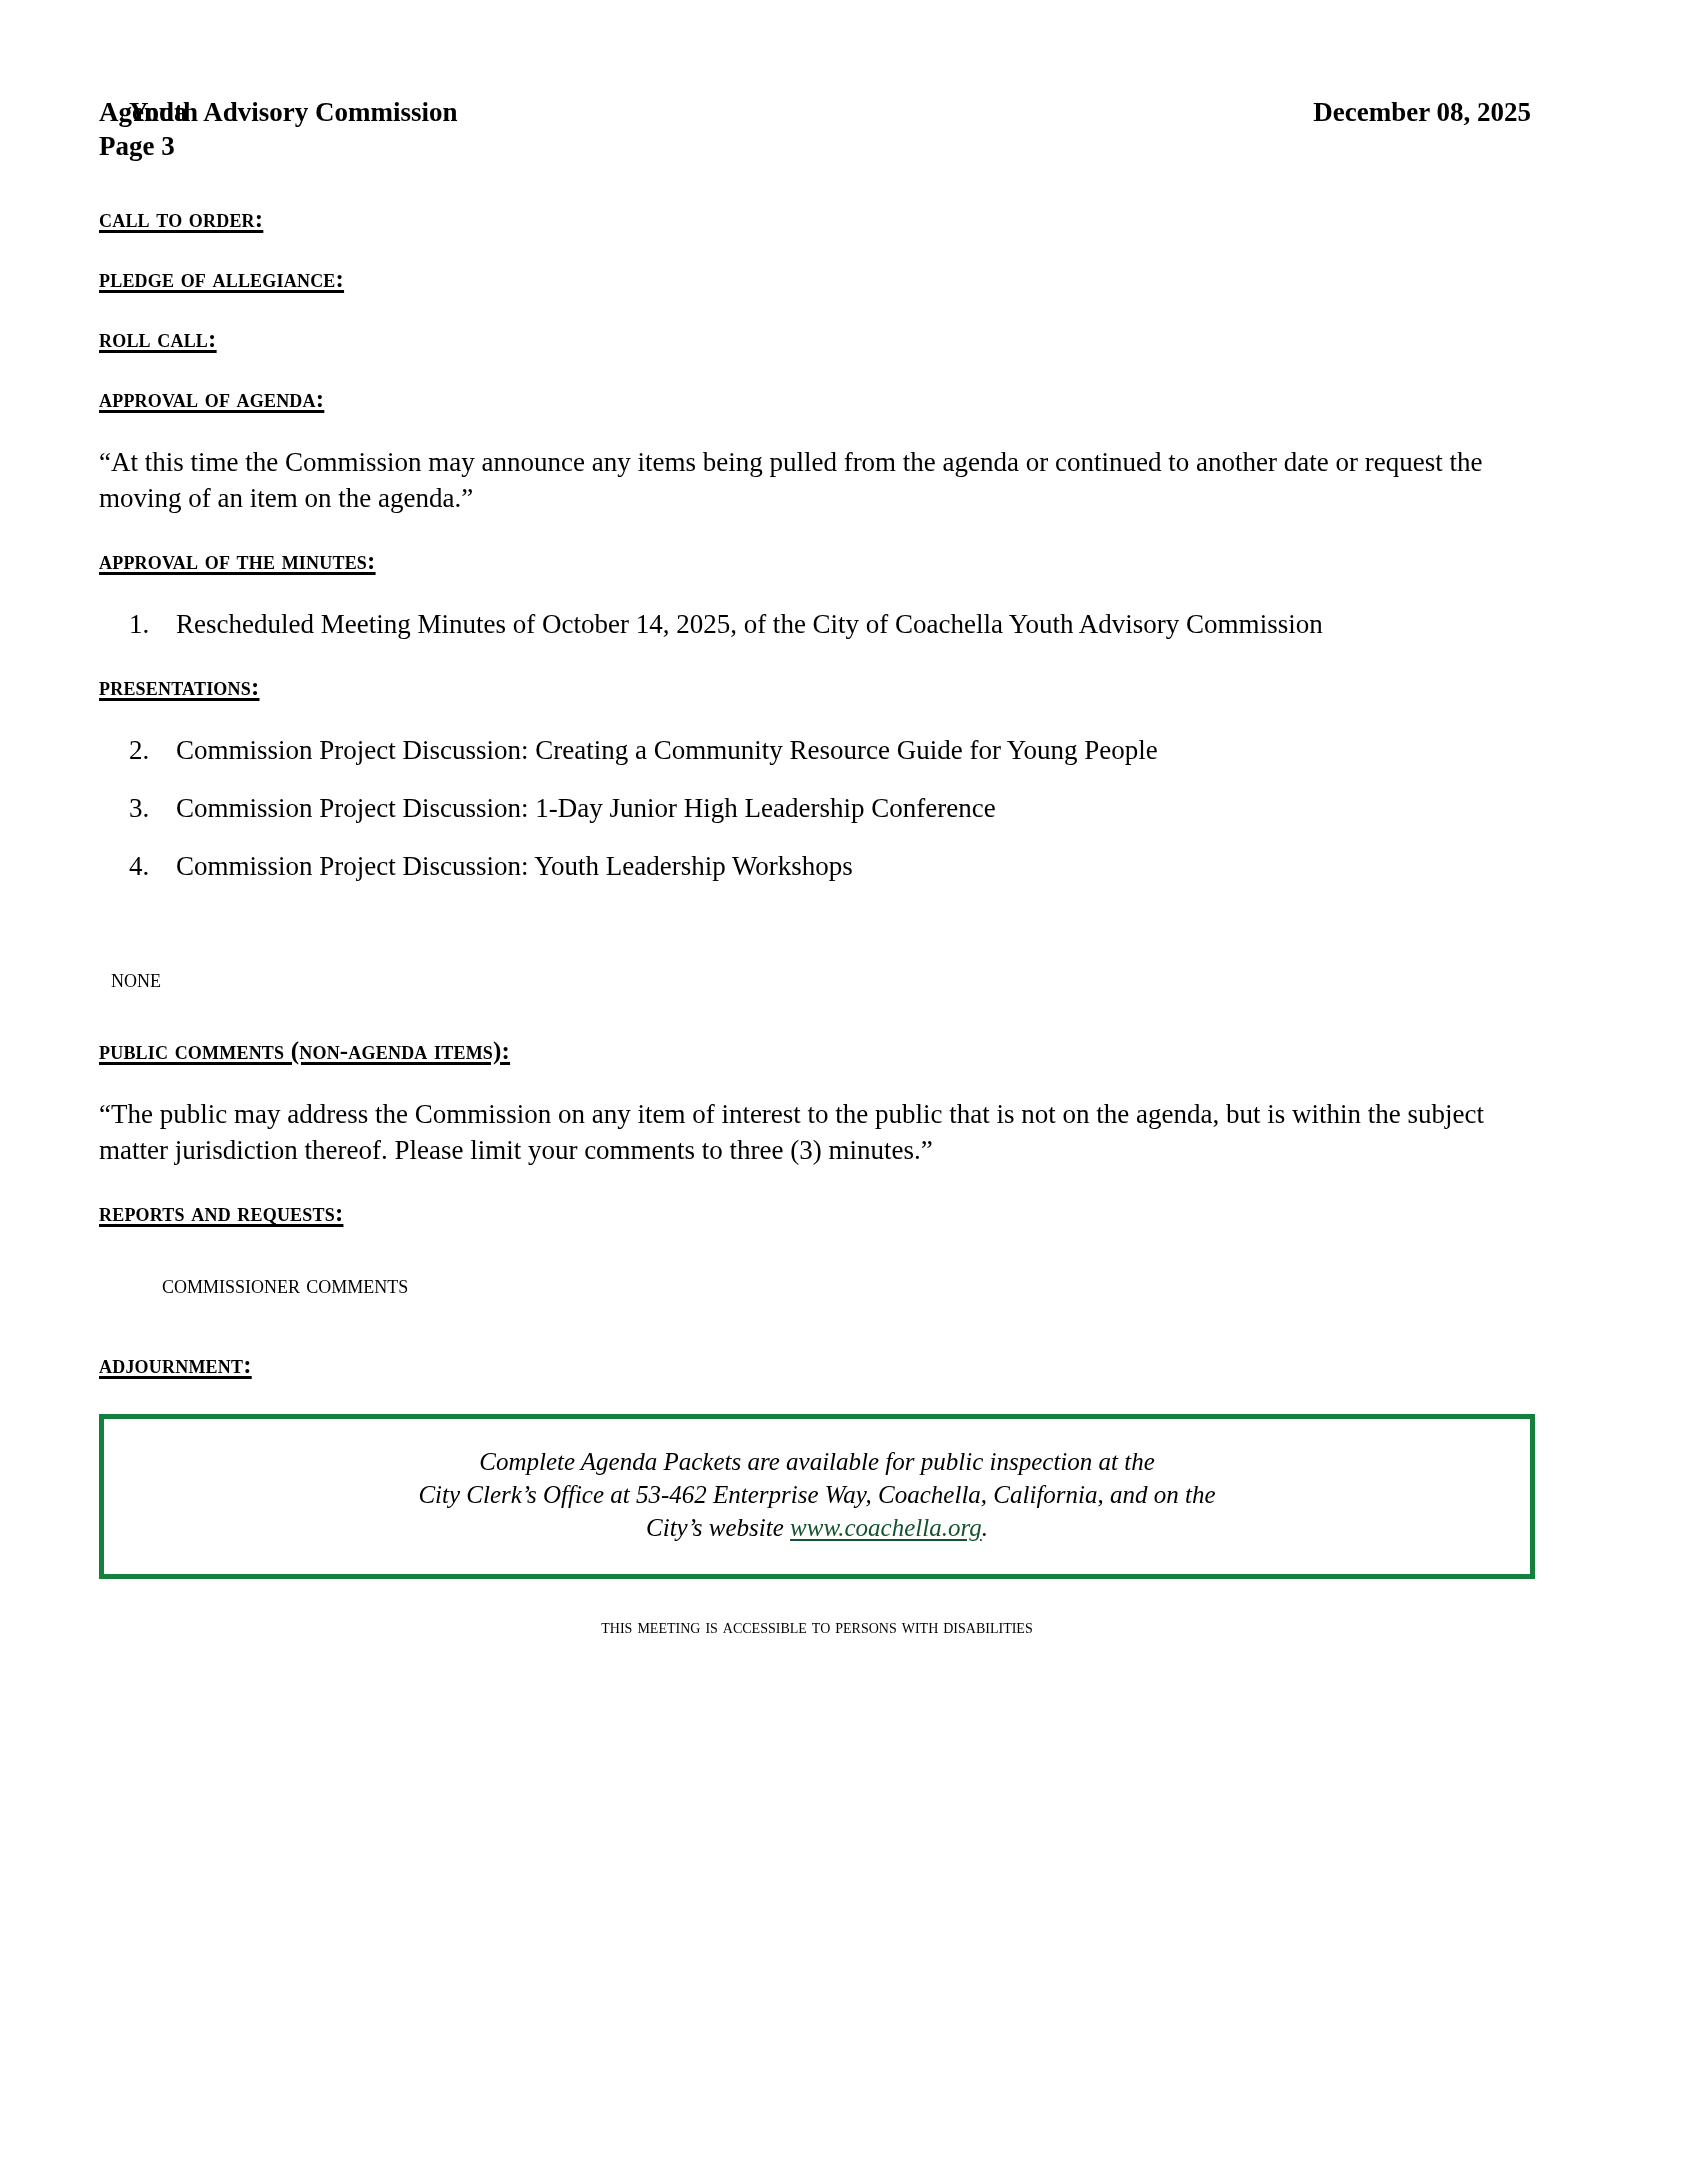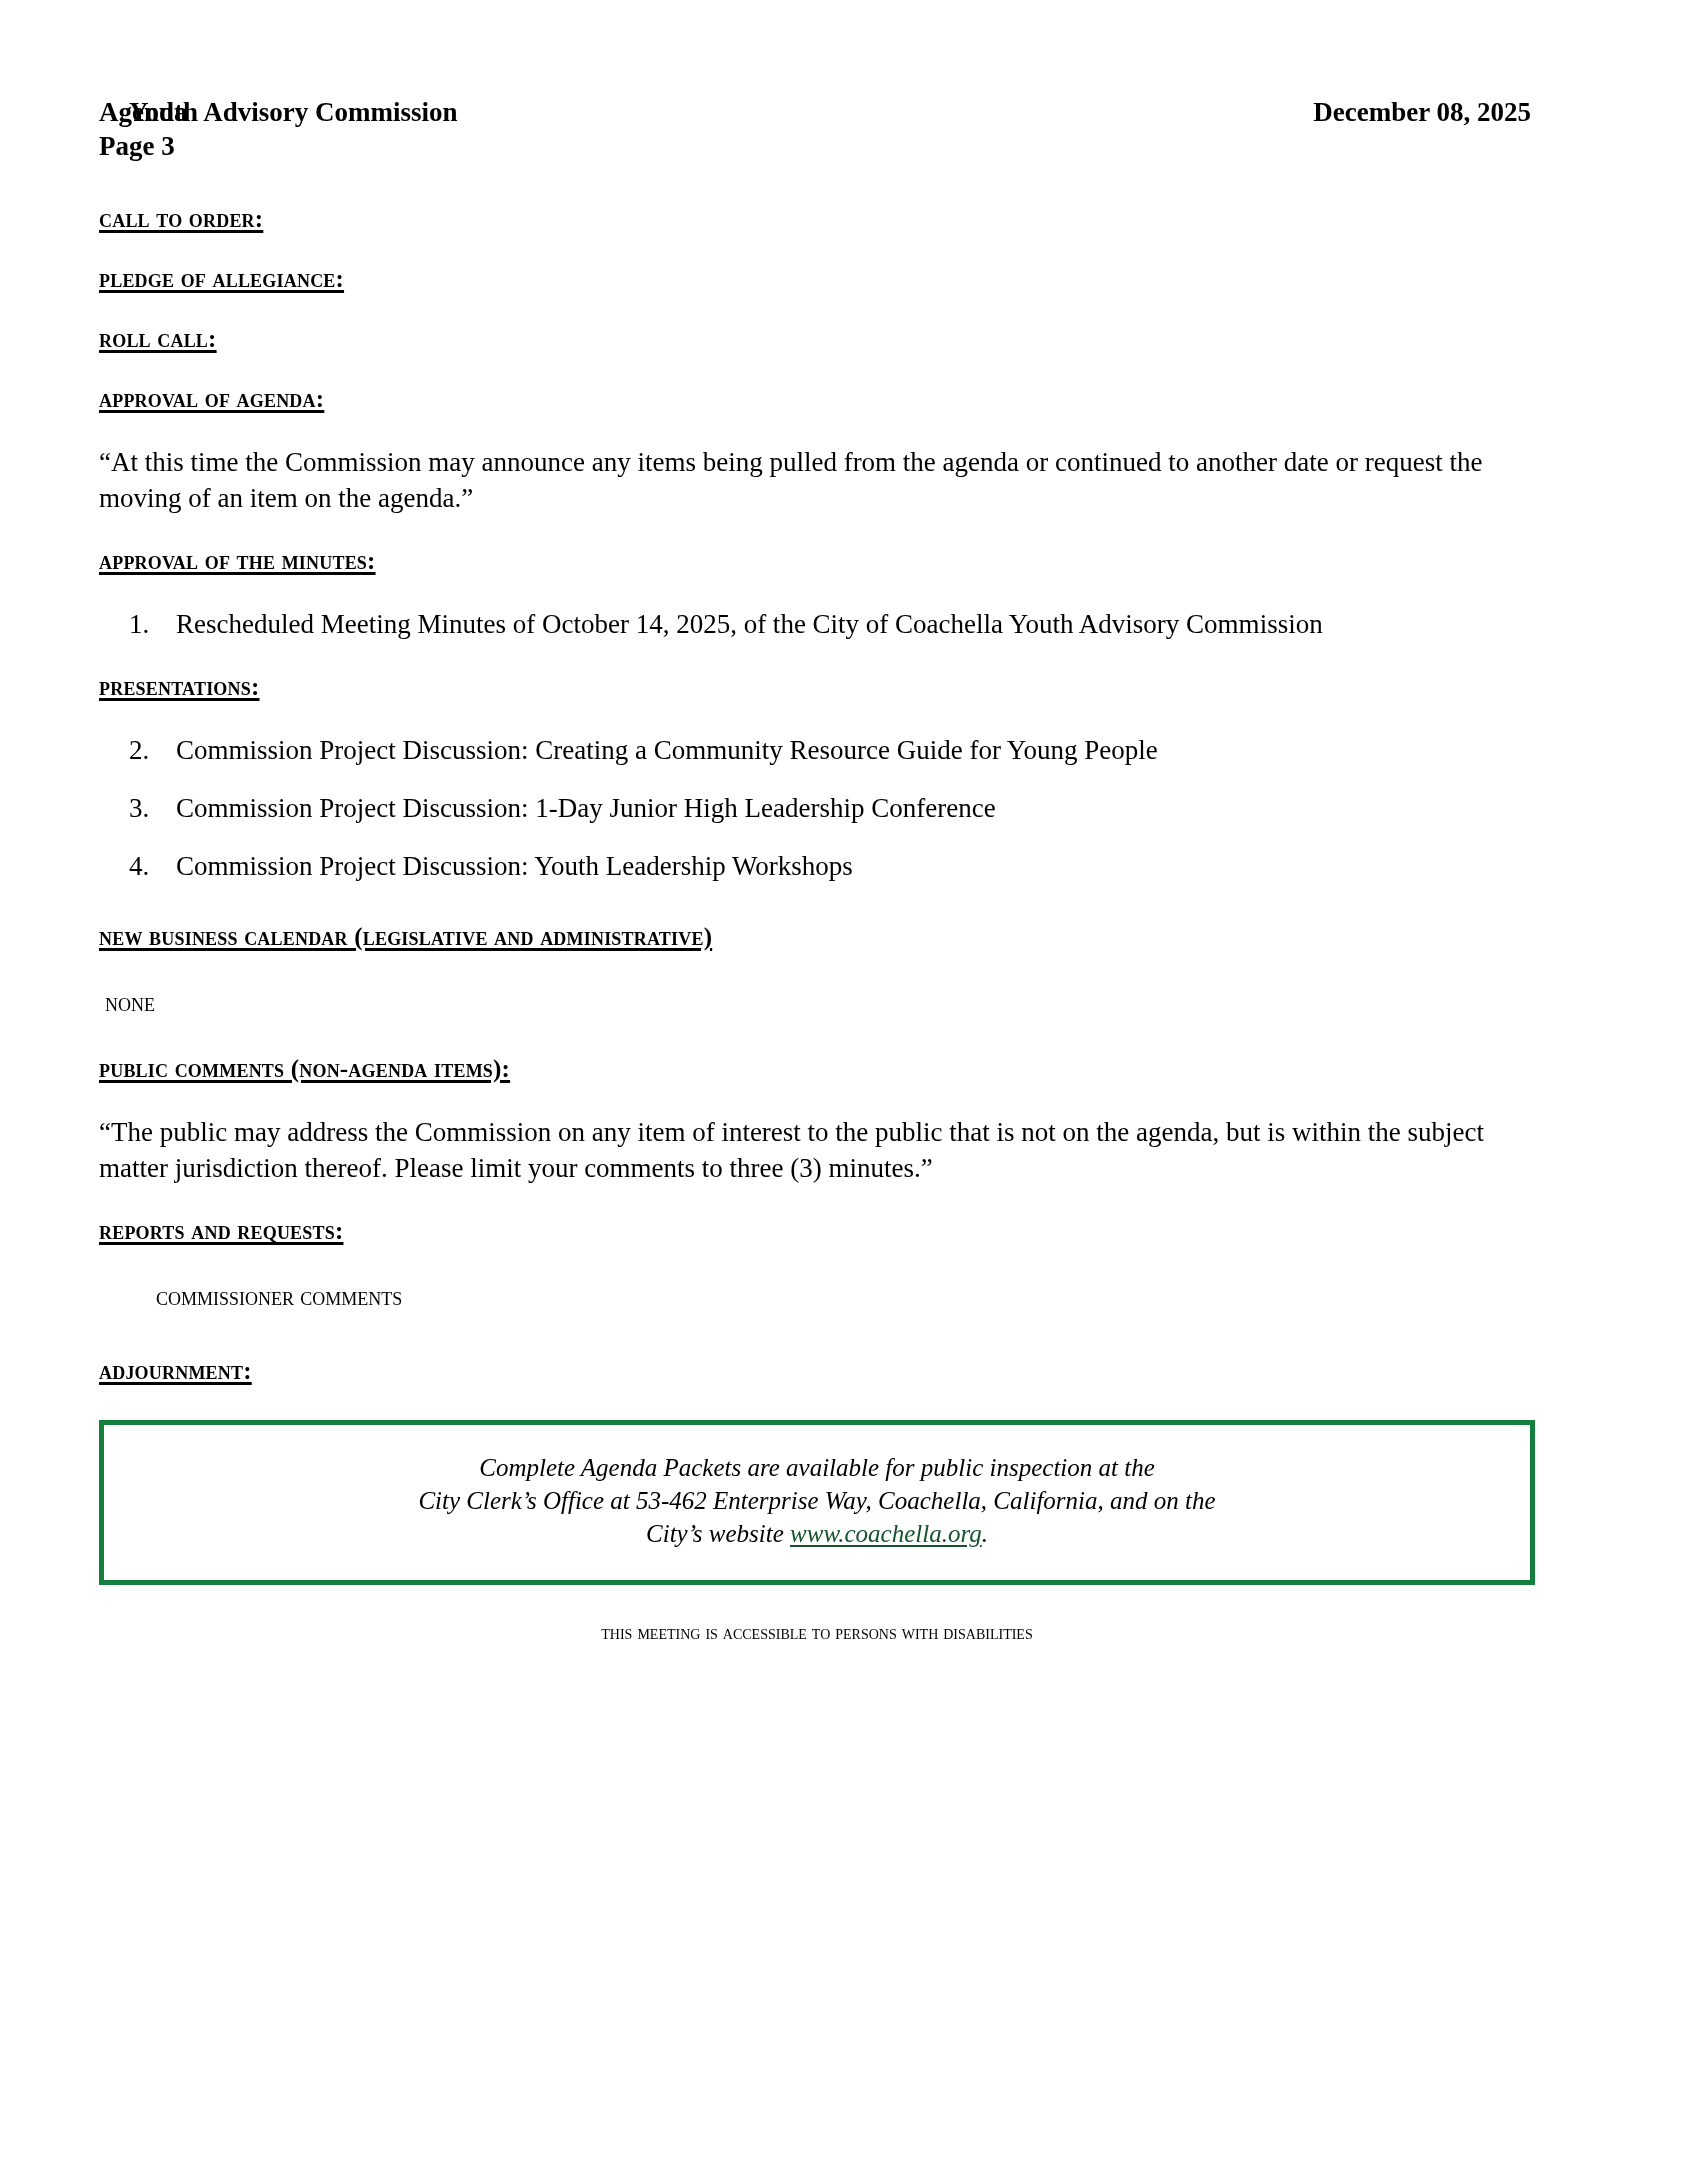--- a/index.html
+++ b/index.html
@@ -68,21 +68,21 @@
     text-underline-offset: 3px;
     text-decoration-thickness: 3px;
   }
 
   
   .smallcaps-plain {
     font-size: 25px;
     line-height: 30px;
     font-variant: small-caps;
     text-transform: lowercase;
-    margin: 6px;
+    margin: 12px;
   }
 
   
   .body-par {
     font-size: 27px;
     line-height: 36px;
     margin: 0;
     text-align: left;
   }
 
@@ -203,21 +203,20 @@
 
     <div class="gap-sm"></div>
 
     <div class="num-item">
       <span class="num">4.</span>
       <span>Commission Project Discussion: Youth Leadership Workshops</span>
     </div>
 
     <div class="gap-lg"></div>
 
-    <div class="section-heading"><span class="u">New Business Calendar (Legislative and Administrative)</span></div>
 
     <div class="gap-md"></div>
 
     <div class="smallcaps-plain">None</div>
 
     <div class="gap-md"></div>
 
     <div class="section-heading"><span class="u">Public Comments (Non-Agenda Items):</span></div>
 
     <div class="gap-md"></div>

